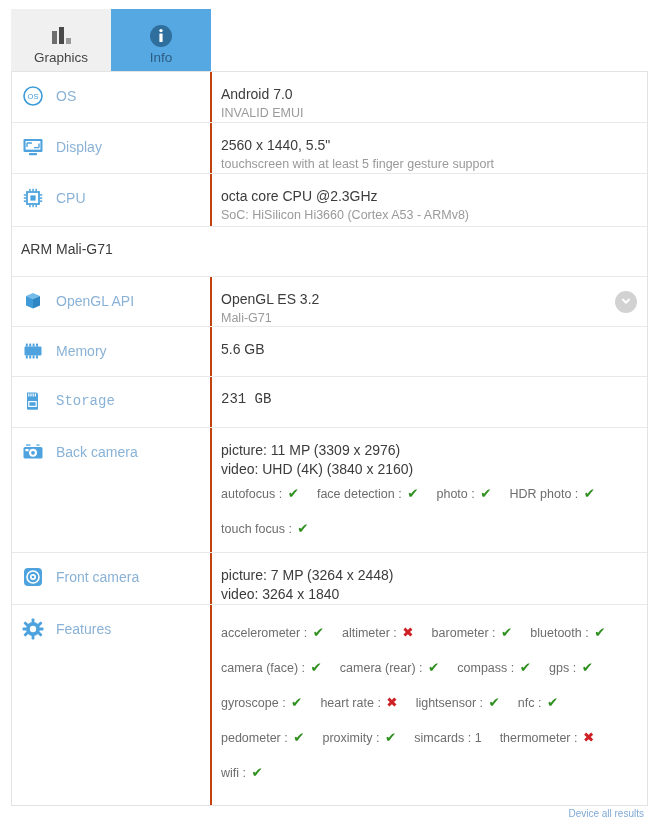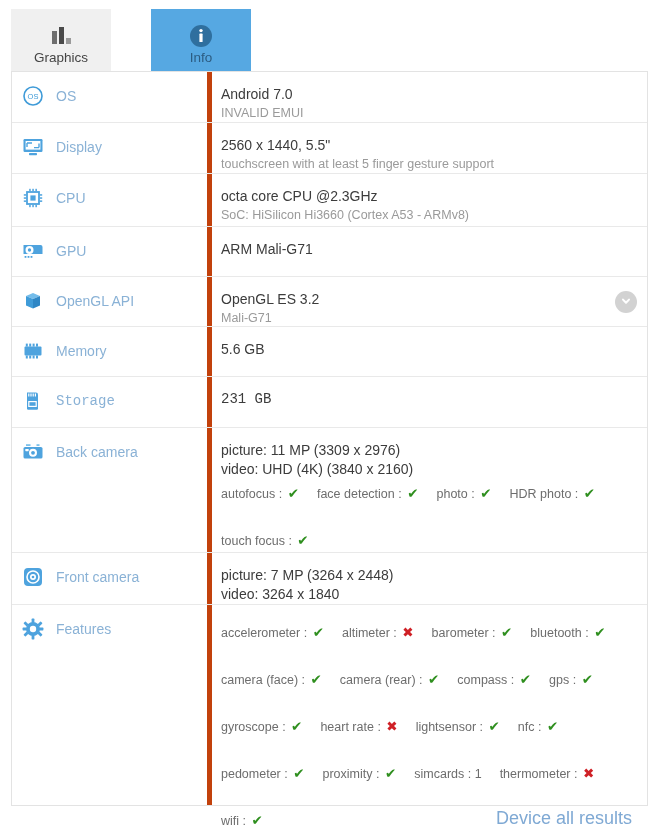--- a/index.html
+++ b/index.html
@@ -30,21 +30,21 @@
     height: 72px;
     display: flex;
     flex-direction: column;
     align-items: center;
     justify-content: center;
     box-sizing: border-box;
     cursor: pointer;
     user-select: none;
   }
   .tab.inactive { background: #f0f0f0; }
-  .tab.active   { background: #56a8e2; margin-left: 40px; }
+  .tab.active   { background: #56a8e2; }
   .tab-icon {
     height: 24px;
     display: flex;
     align-items: center;
     justify-content: center;
     margin-bottom: 2px;
   }
   .tab-label {
     font-size: 13.5px;
     line-height: 16px;
@@ -68,21 +68,21 @@
     border-bottom: 1px solid #e9e9e9;
     box-sizing: border-box;
     position: relative;
   }
   .row:last-child { border-bottom: none; }
 
   .cell-label {
     width: 200px;
     flex: 0 0 200px;
     box-sizing: border-box;
-    border-right: 5px solid #c2410c;
+    border-right: 2px solid #c2410c;
     padding: 14px 0 12px 8px;
     display: flex;
     align-items: flex-start;
   }
   .lbl-icon {
     width: 26px;
     height: 22px;
     flex: 0 0 26px;
     display: flex;
     align-items: center;
@@ -113,21 +113,21 @@
     line-height: 18px;
   }
 
   
   .flaglist {
     margin-top: 6px;
     display: flex;
     flex-wrap: wrap;
     align-items: center;
   }
-  .flaglist.spaced { margin-top: 22px; }
+  .flaglist.spaced { margin-top: 10px; }
   .flag {
     font-size: 12.5px;
     color: #6d6d6d;
     margin-right: 18px;
     margin-bottom: 7px;
     white-space: nowrap;
     line-height: 18px;
   }
   .flag .mark {
     font-weight: bold;
@@ -161,23 +161,23 @@
     background: #d2d2d2;
     display: flex;
     align-items: center;
     justify-content: center;
     cursor: pointer;
   }
 
   
   .footer-link {
     position: absolute;
-    right: 28px;
+    right: 16px;
     top: 808px;
-    font-size: 18px;
+    font-size: 10px;
     color: #7fa9d4;
     cursor: pointer;
     text-decoration: none;
   }
 </style>
 </head>
 <body>
 
 <div id="page">
 
@@ -268,35 +268,20 @@
         </span>
         <span class="lbl-text">CPU</span>
       </div>
       <div class="cell-value">
         <div class="v-main">octa core CPU @2.3GHz</div>
         <div class="v-sub">SoC: HiSilicon Hi3660 (Cortex A53 - ARMv8)</div>
       </div>
     </div>
 
     <div class="row h-gpu">
-      <div class="cell-label">
-        <span class="lbl-icon">
-          <svg width="22" height="20" viewBox="0 0 22 20">
-            <path d="M1.5 4 h17 a2 2 0 0 1 2 2 v7 h-19 z" fill="#4ea3de"></path>
-            <circle cx="7.5" cy="9" r="4" fill="#ffffff"></circle>
-            <circle cx="7.5" cy="9" r="1.7" fill="#4ea3de"></circle>
-            <g fill="#4ea3de">
-              <rect x="2.6" y="15" width="1.8" height="1.8"></rect>
-              <rect x="5.6" y="15" width="1.8" height="1.8"></rect>
-              <rect x="8.6" y="15" width="1.8" height="1.8"></rect>
-            </g>
-          </svg>
-        </span>
-        <span class="lbl-text">GPU</span>
-      </div>
       <div class="cell-value">
         <div class="v-main">ARM Mali-G71</div>
       </div>
     </div>
 
     <div class="row h-gl">
       <div class="cell-label">
         <span class="lbl-icon">
           <svg width="22" height="22" viewBox="0 0 22 22">
             <path d="M4 6 L11 3 L18 6 L11 9 Z" fill="#73bcea"></path>

